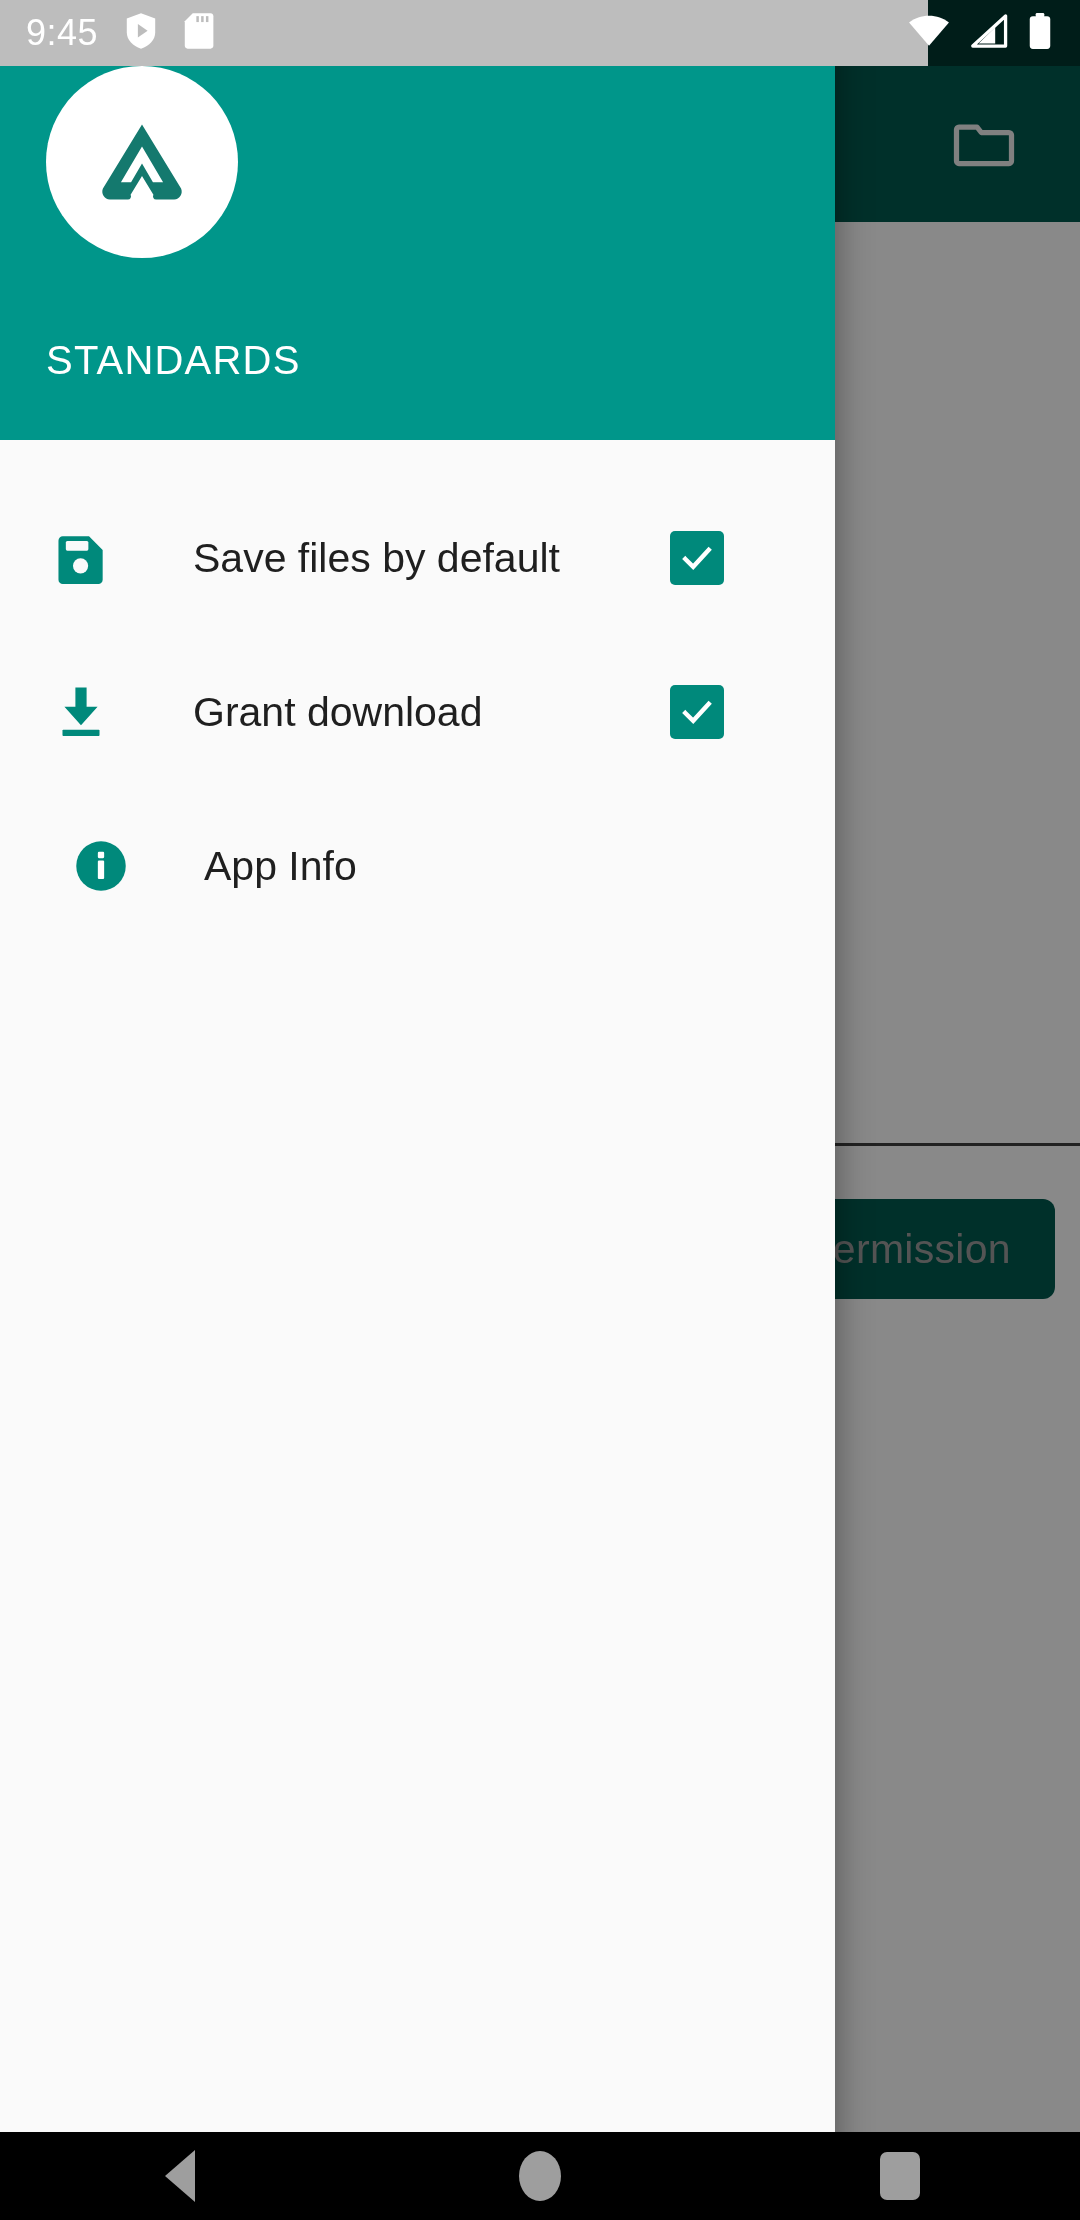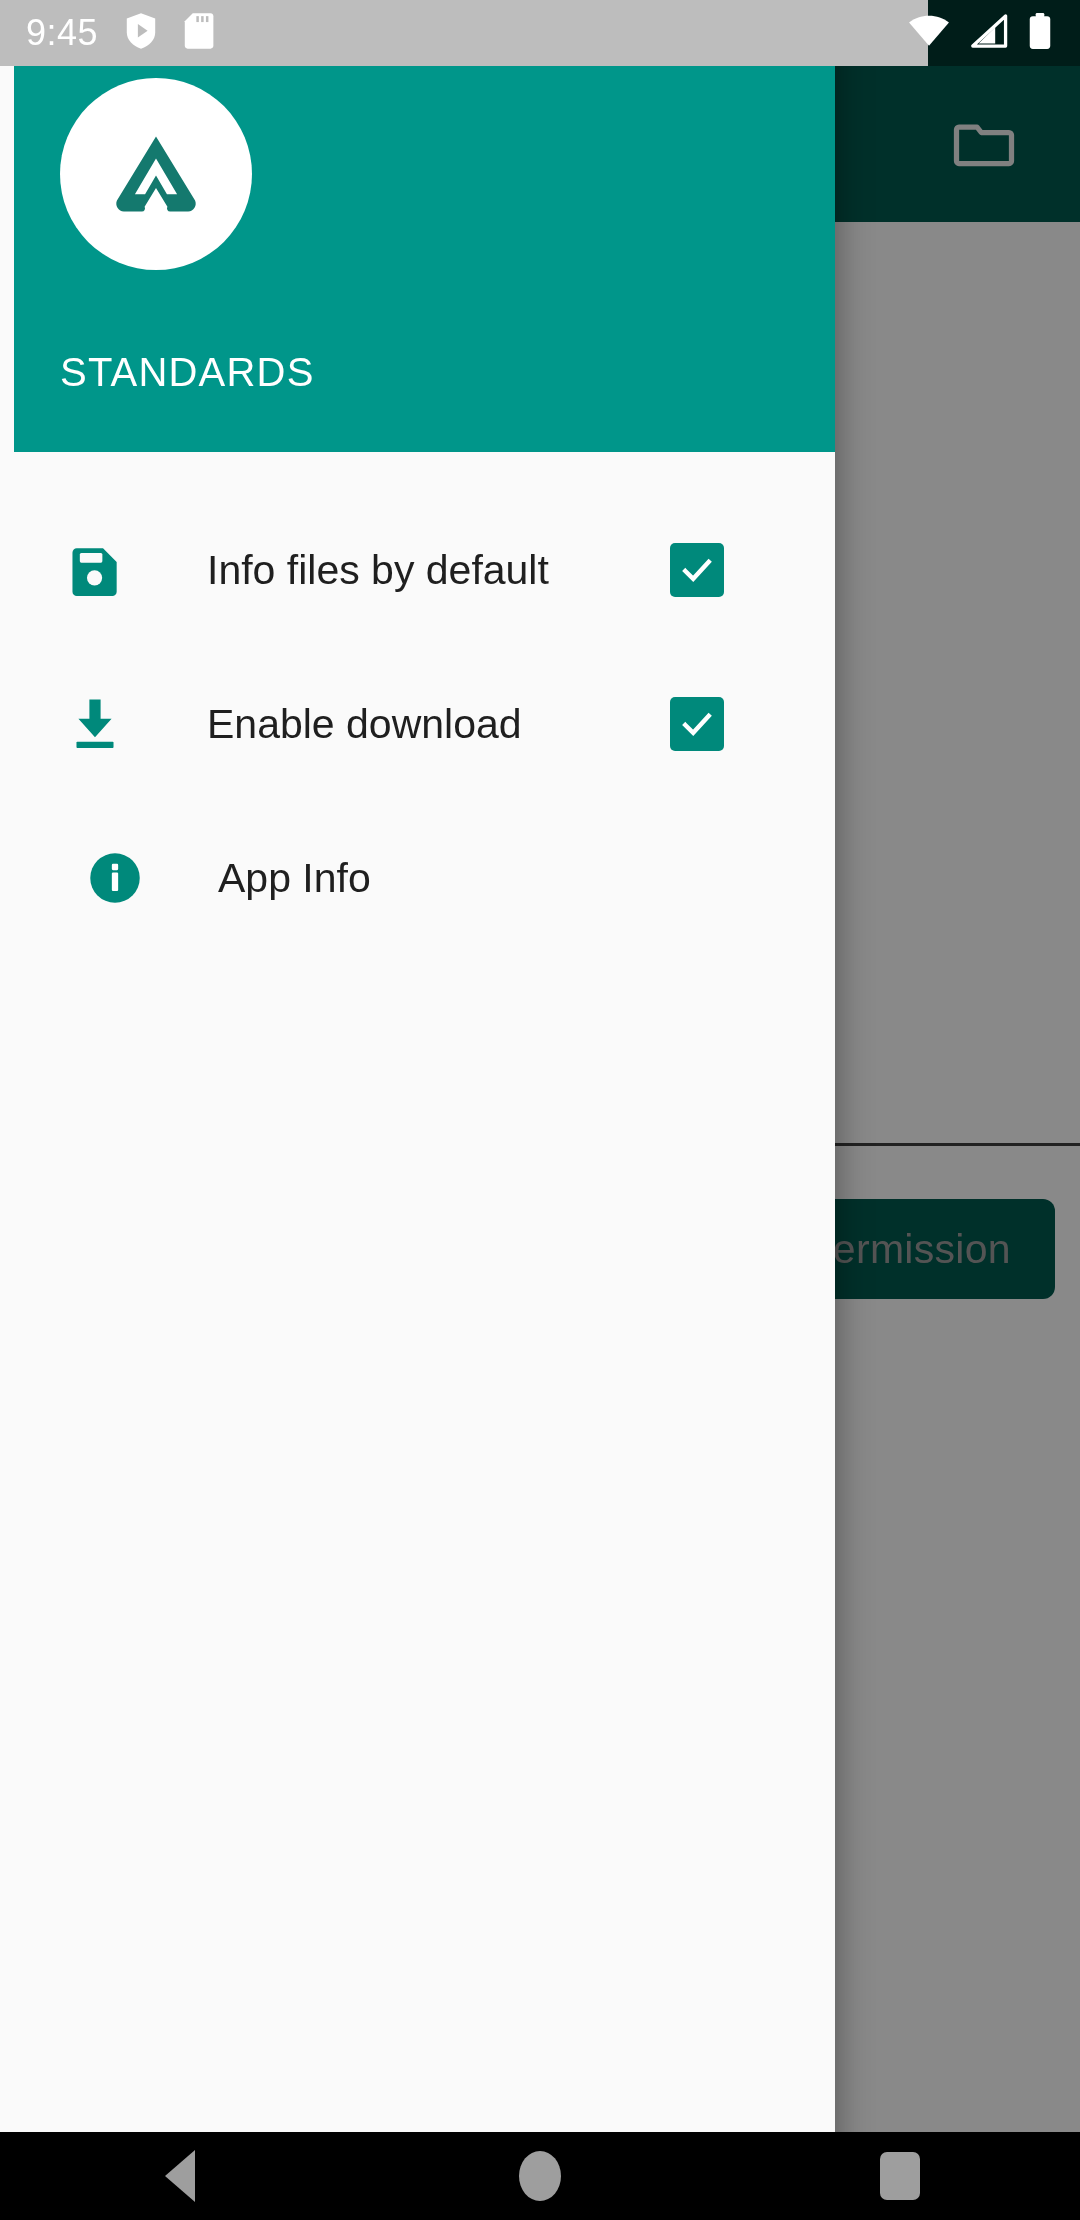--- a/index.html
+++ b/index.html
@@ -89,27 +89,26 @@
 
   #statusbar-right {
     position:absolute; right:28px; top:0;
     height:66px;
     display:flex; align-items:center; gap:20px;
     z-index:41;
   }
 
   
   #nav-drawer {
-    position:absolute; left:0; top:12px;
+    position:absolute; left:0; top:0;
     width:835px; height:2168px;
     background:#FAFAFA;
     z-index:30;
     box-shadow:0 0 34px rgba(0,0,0,0.40);
     overflow:hidden;
-    padding-left:14px;
   }
 
   #drawer-header {
     position:relative;
     width:835px; height:440px;
     background:#00968A;
   }
 
   #app-logo-circle {
     position:absolute; left:46px; top:66px;
@@ -240,36 +239,36 @@
     <div id="drawer-menu">
 
       <div class="menu-row">
         <span class="menu-icon">
           <svg width="52" height="52" viewBox="0 0 24 24">
             <path d="M3.6 2h12.1L22 8.3v13.7a2 2 0 0 1-2 2H3.6a2 2 0 0 1-2-2V4a2 2 0 0 1 2-2z" fill="#00897B"></path>
             <rect x="5" y="4.2" width="10.4" height="4.4" rx="0.7" fill="#FAFAFA"></rect>
             <circle cx="11.8" cy="15.6" r="3.5" fill="#FAFAFA"></circle>
           </svg>
         </span>
-        <span class="menu-label">Info files by default</span>
+        <span class="menu-label">Save files by default</span>
         <span class="menu-checkbox">
           <svg width="38" height="38" viewBox="0 0 24 24">
             <path d="M4.6 12.6 L9.6 17.6 L19.4 6.9" fill="none" stroke="#FFFFFF" stroke-width="2.8" stroke-linecap="square"></path>
           </svg>
         </span>
       </div>
 
       <div class="menu-row">
         <span class="menu-icon">
           <svg width="52" height="56" viewBox="0 0 24 26">
             <path d="M9.4 1.6h5.2v9h5.1L12 19.2 4.3 10.6h5.1z" fill="#00897B"></path>
             <rect x="3.4" y="21.2" width="17.2" height="2.9" rx="0.4" fill="#00897B"></rect>
           </svg>
         </span>
-        <span class="menu-label">Enable download</span>
+        <span class="menu-label">Grant download</span>
         <span class="menu-checkbox">
           <svg width="38" height="38" viewBox="0 0 24 24">
             <path d="M4.6 12.6 L9.6 17.6 L19.4 6.9" fill="none" stroke="#FFFFFF" stroke-width="2.8" stroke-linecap="square"></path>
           </svg>
         </span>
       </div>
 
       <div class="menu-row info-row">
         <span class="menu-icon info-icon-wrap">
           <svg width="54" height="54" viewBox="0 0 24 24">

